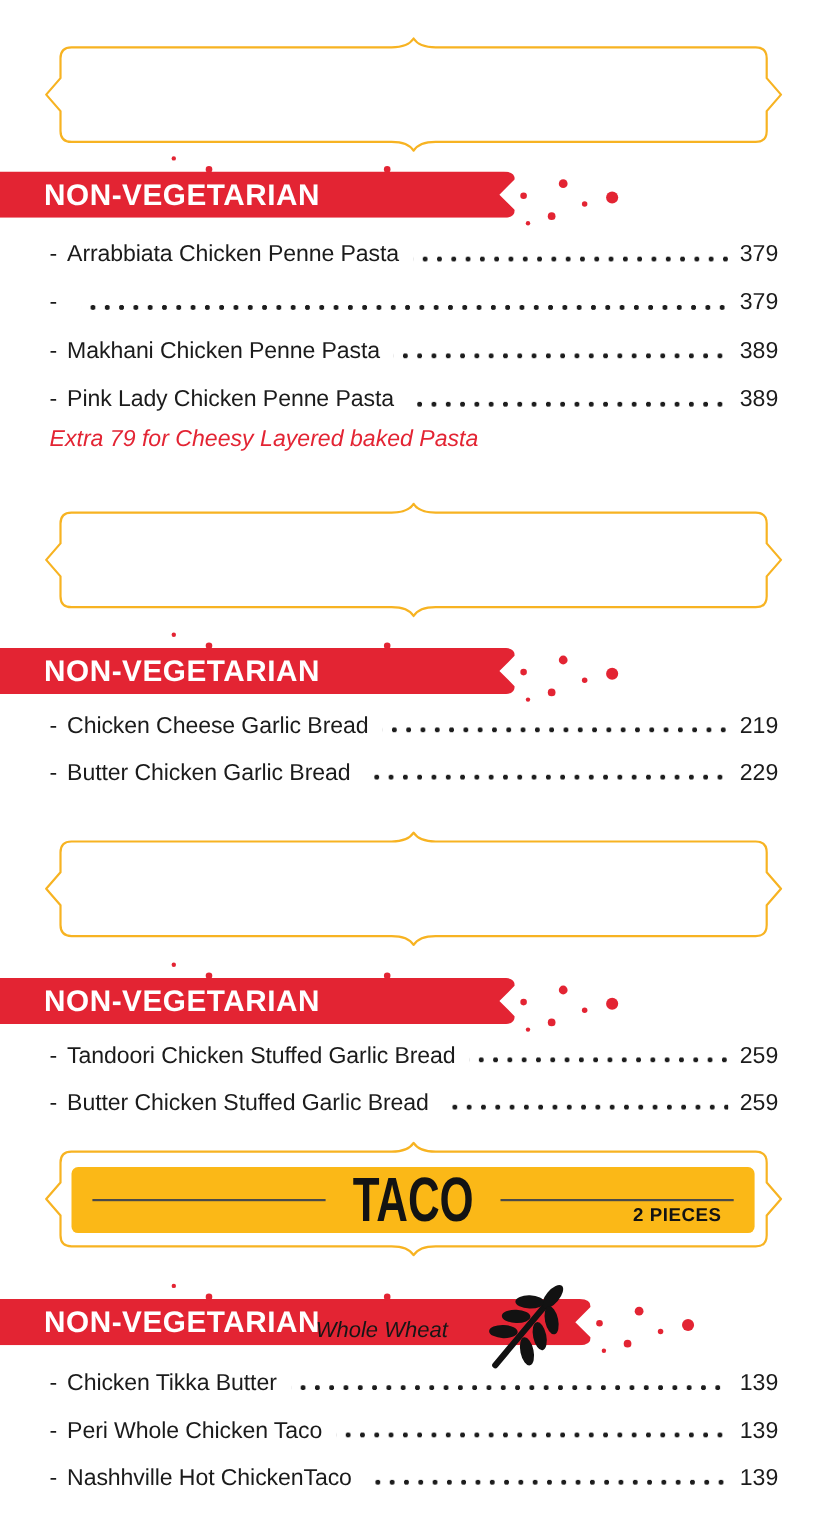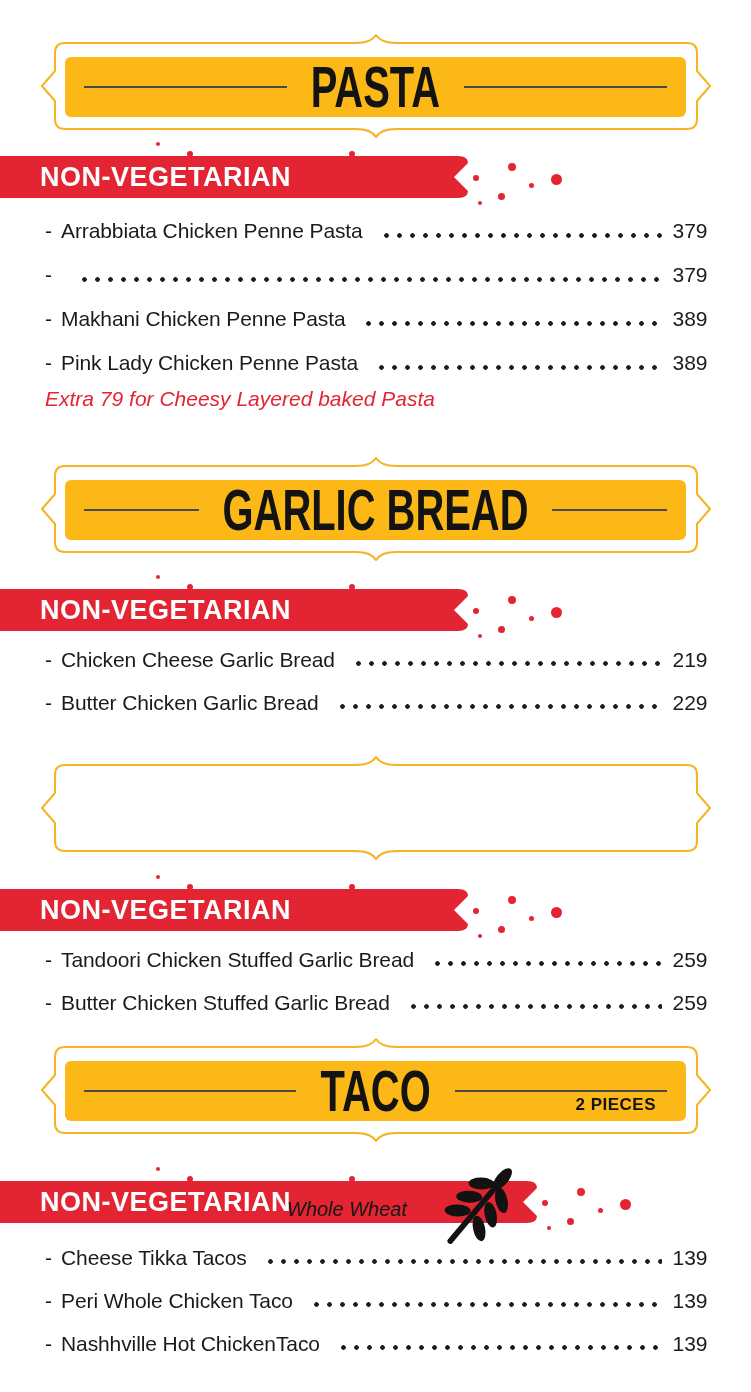--- a/index.html
+++ b/index.html
@@ -49,25 +49,20 @@
 </head>
 <body>
 
 <div class="page" style="--yellow:#FBB817;--red:#E32433;">
 
   <section>
     <div class="banner" style="top:33px">
       <svg class="frame" width="672" height="112" viewBox="0 0 672 112">
         <path d="M25,10 H316 Q331,10 336,2 Q341,10 356,10 H647 Q657,10 657,20 V38 L670,53 L657,68 V86 Q657,96 647,96 H356 Q341,96 336,104 Q331,96 316,96 H25 Q15,96 15,86 V68 L2,53 L15,38 V20 Q15,10 25,10 Z" fill="none" stroke="#F7B322" stroke-width="2" stroke-linejoin="round"></path>
       </svg>
-      <div class="plate">
-        <span class="rule"></span>
-        <span class="title" style="transform: scaleX(0.7); margin-left: -3.71016px; margin-right: -3.71016px;">PASTA</span>
-        <span class="rule"></span>
-      </div>
     </div>
 
     <div class="band" style="top:156px;width:468px">
       <svg width="468" height="42" viewBox="0 0 468 42">
         <path d="M0,0 H458 Q468,0 468,7 L454,21 L468,35 Q468,42 458,42 H0 Z" fill="#E32433"></path>
       </svg>
       <span class="band-label">NON-VEGETARIAN</span>
     </div>
 
     <div class="items s1" style="top:209px">
@@ -97,25 +92,20 @@
     </div>
 
     <p class="note" style="top:387px">Extra 79 for Cheesy Layered baked Pasta</p>
   </section>
 
   <section>
     <div class="banner" style="top:456px">
       <svg class="frame" width="672" height="112" viewBox="0 0 672 112">
         <path d="M25,10 H316 Q331,10 336,2 Q341,10 356,10 H647 Q657,10 657,20 V38 L670,53 L657,68 V86 Q657,96 647,96 H356 Q341,96 336,104 Q331,96 316,96 H25 Q15,96 15,86 V68 L2,53 L15,38 V20 Q15,10 25,10 Z" fill="none" stroke="#F7B322" stroke-width="2" stroke-linejoin="round"></path>
       </svg>
-      <div class="plate">
-        <span class="rule"></span>
-        <span class="title" style="transform: scaleX(0.7); margin-left: -41.55px; margin-right: -41.55px;">GARLIC BREAD</span>
-        <span class="rule"></span>
-      </div>
     </div>
 
     <div class="band" style="top:589px;width:468px">
       <svg width="468" height="42" viewBox="0 0 468 42">
         <path d="M0,0 H458 Q468,0 468,7 L454,21 L468,35 Q468,42 458,42 H0 Z" fill="#E32433"></path>
       </svg>
       <span class="band-label">NON-VEGETARIAN</span>
     </div>
 
     <div class="items" style="top:638px">
@@ -194,21 +184,21 @@
         <ellipse cx="36" cy="45" rx="13" ry="6" transform="rotate(-38 36 45)"></ellipse>
         <ellipse cx="64" cy="45" rx="13" ry="6" transform="rotate(38 64 45)"></ellipse>
         <ellipse cx="36" cy="63" rx="13" ry="6" transform="rotate(-38 36 63)"></ellipse>
         <ellipse cx="64" cy="63" rx="13" ry="6" transform="rotate(38 64 63)"></ellipse>
       </g>
     </svg>
 
     <div class="items" style="top:1236px">
       <div class="row">
         <span class="bullet">-</span>
-        <span class="iname">Cheese Tikka Tacos</span>
+        <span class="iname">Chicken Tikka Butter</span>
         <span class="leader"></span>
         <span class="price">139</span>
       </div>
       <div class="row">
         <span class="bullet">-</span>
         <span class="iname">Peri Whole Chicken Taco</span>
         <span class="leader"></span>
         <span class="price">139</span>
       </div>
       <div class="row">

